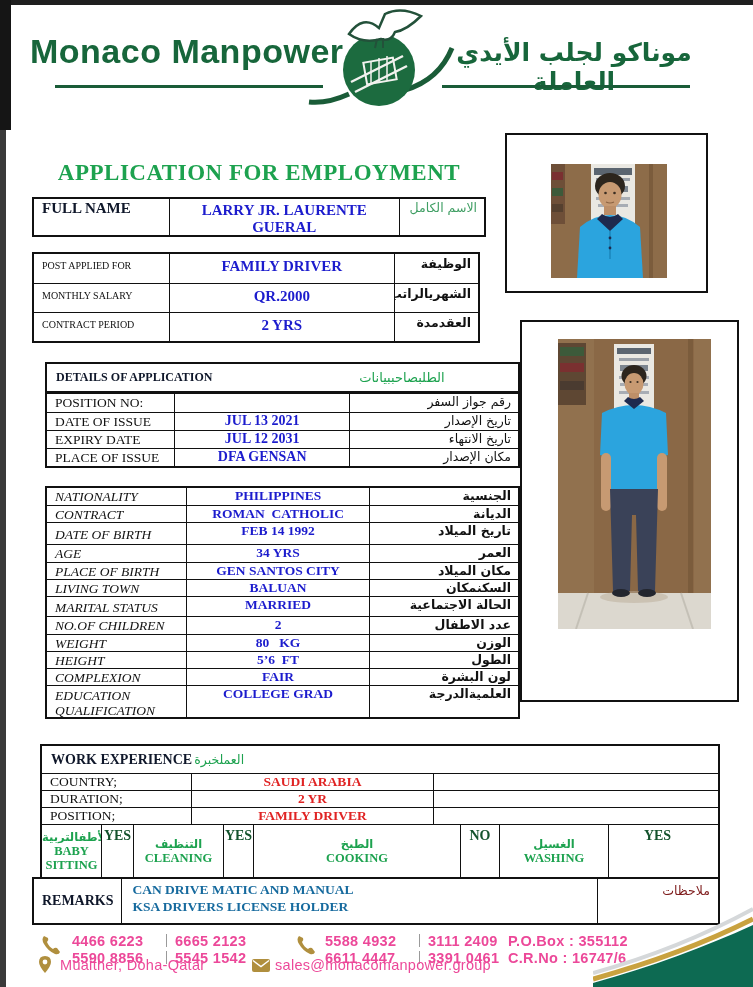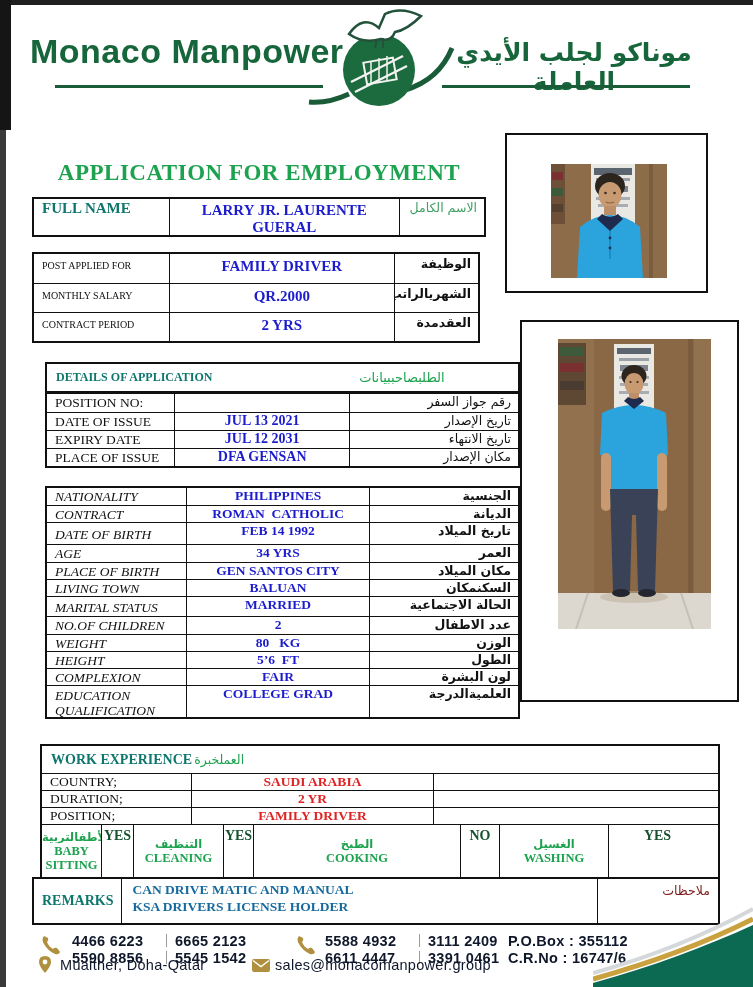--- a/index.html
+++ b/index.html
@@ -25,21 +25,21 @@
   
   .tbl{position:absolute;border:2px solid #111;box-sizing:border-box;}
   .trow{display:flex;box-sizing:border-box;border-top:1.5px solid #111;}
   .trow:first-child{border-top:none;}
   .c{box-sizing:border-box;border-left:1.5px solid #111;overflow:hidden;}
   .c:first-child{border-left:none;}
   .lbl{padding:2px 4px 0 8px;font-size:13.5px;line-height:15px;}
   .val{text-align:center;font-weight:bold;color:#1c1ccd;font-size:14px;padding-top:2px;white-space:pre-wrap;}
   .arc{direction:rtl;text-align:right;padding:2px 7px 0 4px;font-size:12.5px;line-height:14px;}
   .arc.b{font-weight:bold;}
-  .green{color:#0f766e;font-weight:bold;}
+  .green{color:#0f172a;font-weight:bold;}
   
   #t-name{left:32px;top:197px;width:454px;height:40px;}
   #t-name .c1{width:136px;} #t-name .c2{width:232px;} #t-name .c3{width:86px;}
   #t-name .trow{height:100%;}
   #t-name .lbl{font-size:15px;}
   #t-name .val{font-size:15px;padding-top:3px;}
   #t-name .arc{color:#3f9e63;}
   
   #t-post{left:32px;top:252px;width:448px;}
   #t-post .trow{height:29px;}
@@ -86,21 +86,21 @@
   #t-remarks .c2{width:478px;padding:2px 0 0 10px;font-weight:bold;color:#166a9e;font-size:13.5px;line-height:17px;}
   #t-remarks .c3{width:122px;direction:rtl;text-align:right;padding:4px 8px 0 0;color:#7f1d1d;font-size:12.5px;}
   
   .photo-box{position:absolute;border:2px solid #111;background:#fff;box-sizing:border-box;}
   #ph-top{left:505px;top:133px;width:203px;height:160px;}
   #ph-top svg{position:absolute;left:44px;top:29px;}
   #ph-full{left:520px;top:320px;width:219px;height:382px;}
   #ph-full svg{position:absolute;left:36px;top:17px;}
   
   .foot{position:absolute;font-family:"Liberation Sans","DejaVu Sans",sans-serif;
-        font-weight:bold;color:#0f172a;font-size:14.5px;letter-spacing:.3px;}
+        font-weight:bold;color:#ec4899;font-size:14.5px;letter-spacing:.3px;}
   .pair{display:flex;align-items:center;height:17px;}
   .pair .n1{display:inline-block;width:86px;}
   .pair .sep{display:inline-block;width:1px;height:13px;background:#9a9a9a;margin:0 8px;}
   .ficon{position:absolute;}
   .swoosh{position:absolute;right:0;bottom:0;}
 </style>
 </head>
 <body>
 
 <div class="page">

